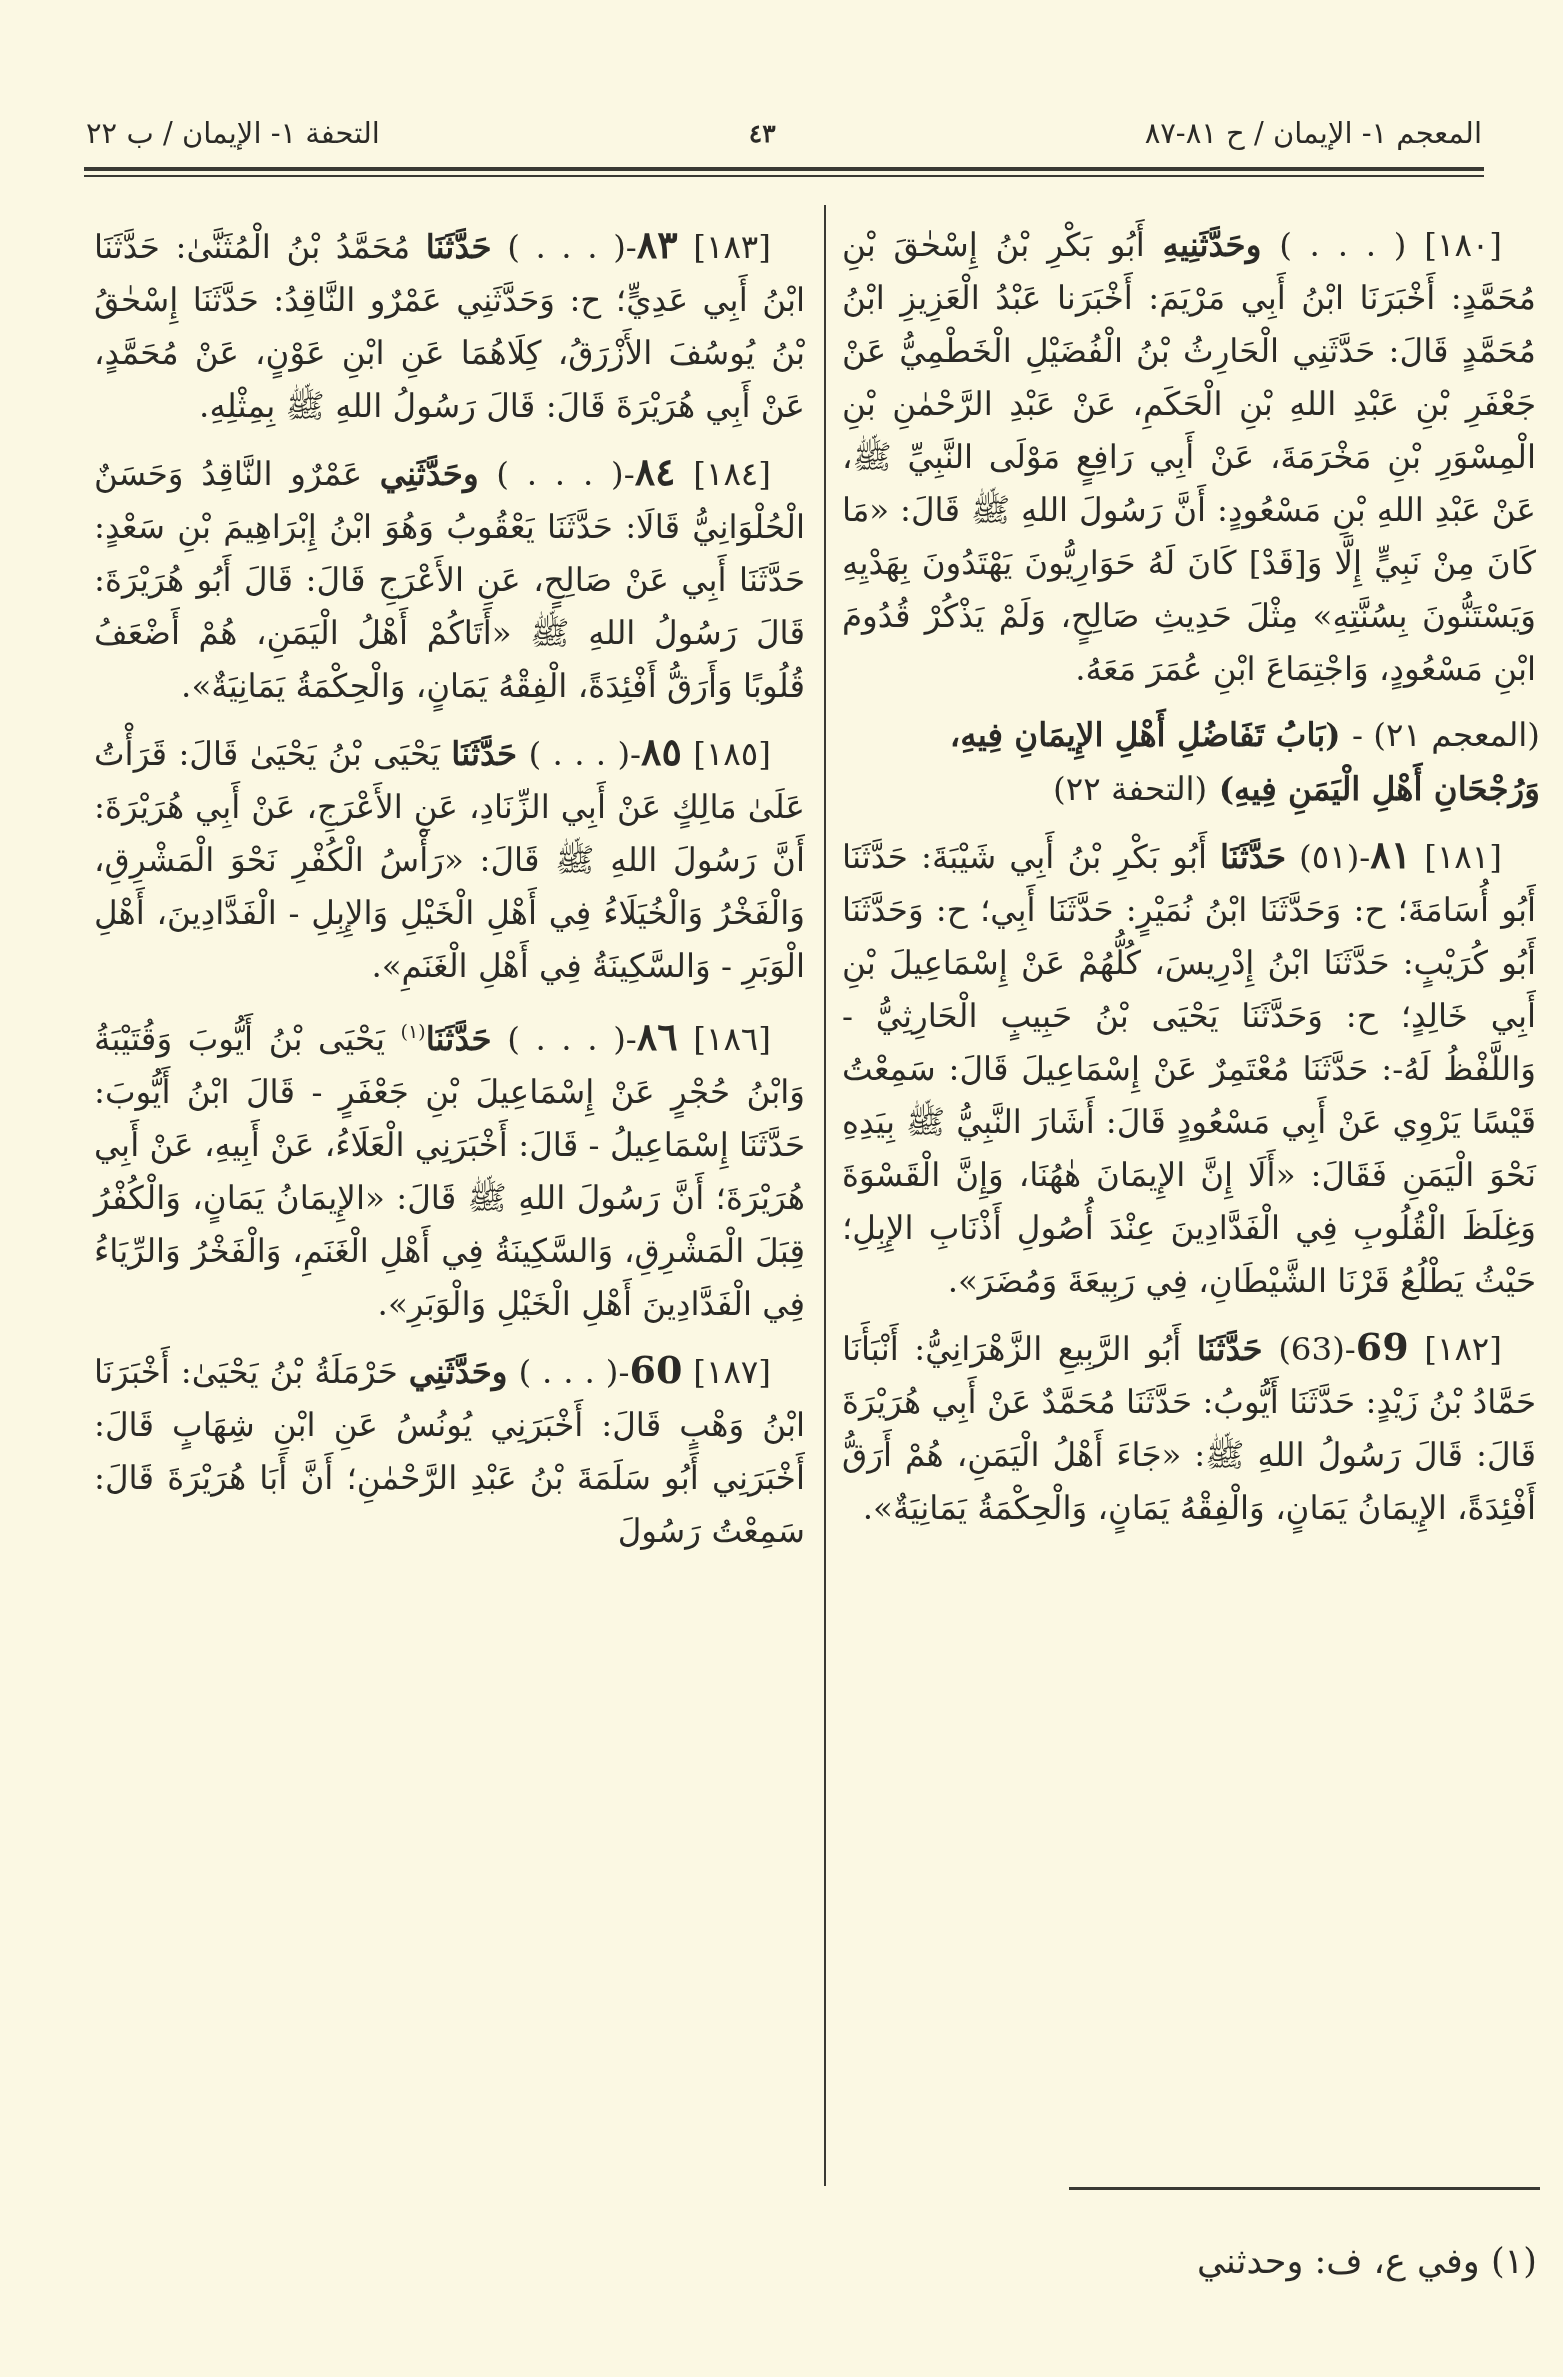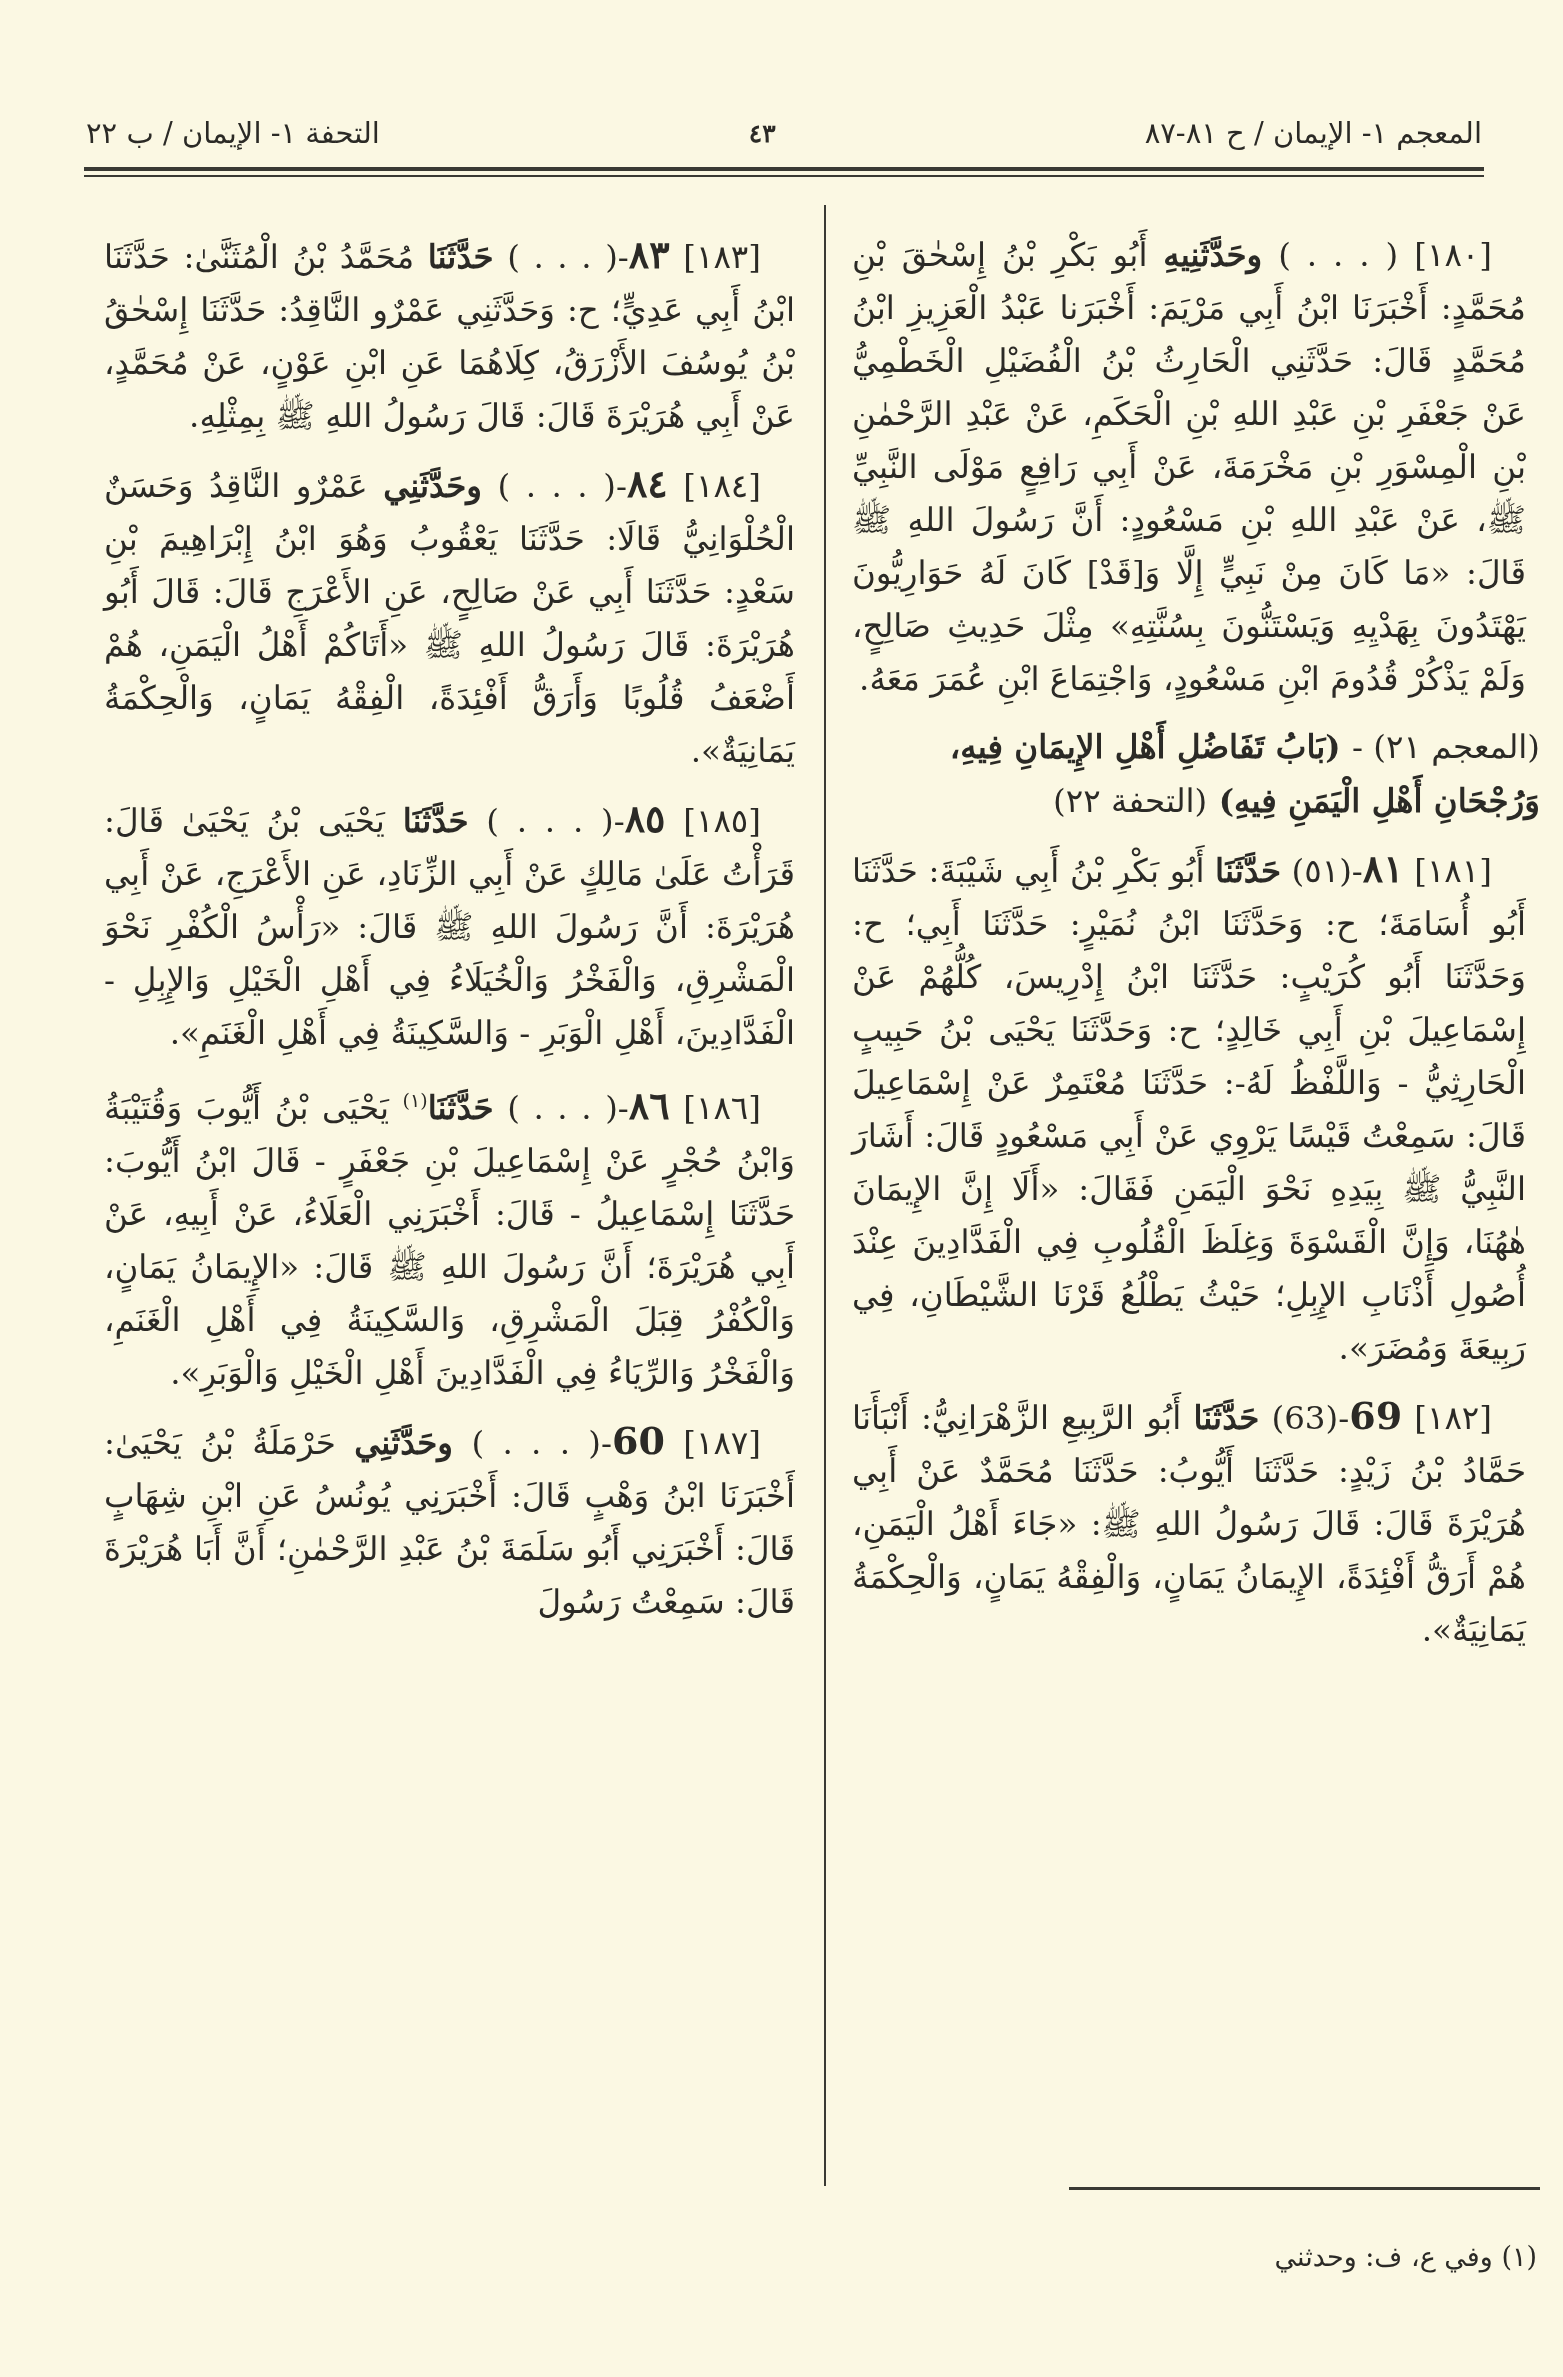--- a/index.html
+++ b/index.html
@@ -39,41 +39,41 @@
     font-size: 32.5px; line-height: 53px;
   }
   .col-right { left: 838px; width: 702px; }
   .col-left  { left: 90px; width: 719px; }
   .divider {
     position: absolute; left: 824px; top: 205px; width: 1.7px; height: 1981px;
     background: #3a3a34;
   }
 
   .hadith { margin: 0 0 12px 0; }
-  .hadith p { margin: 14px; text-indent: 34px; }
+  .hadith p { margin: 4px; text-indent: 34px; }
   .num { font-weight: normal; }
   .seq { font-weight: bold; font-size: 38px; }
   .lead { font-weight: bold; }
   .chapter {
     font-weight: bold; text-align: right; margin: 0 0 12px 0;
     line-height: 53px;
   }
   .chapter .lbl { font-weight: normal; }
   sup { font-size: 19px; }
 
   
   .fn-rule {
     position: absolute; left: 1069px; width: 471px; top: 2187px;
     height: 2.6px; background: #3a3a34;
   }
   .footnote {
     position: absolute; right: 26px; left: 820px; top: 2241px;
     direction: rtl;
     font-family: "DejaVu Serif", "Liberation Serif", serif;
-    font-size: 27px;
+    font-size: 35px;
   }
 </style>
 </head>
 <body>
 
 <div class="page">
 
   <div class="header">
     <span>المعجم ١- الإيمان / ح ٨١-٨٧</span>
     <span class="folio">٤٣</span>

